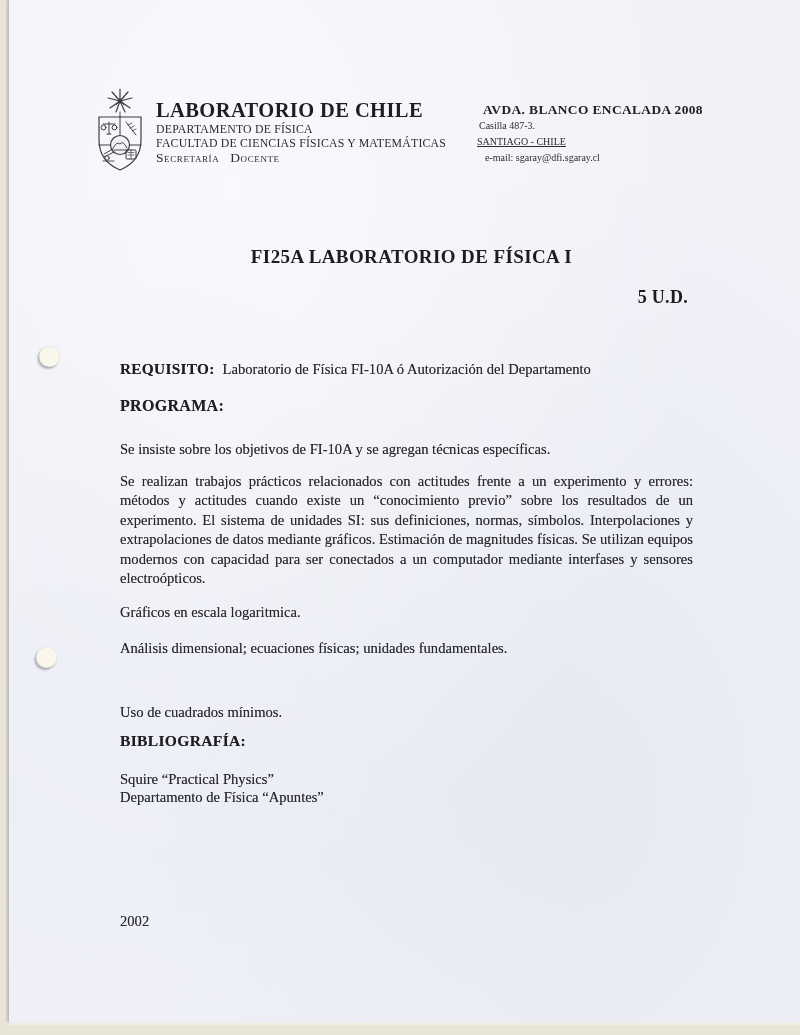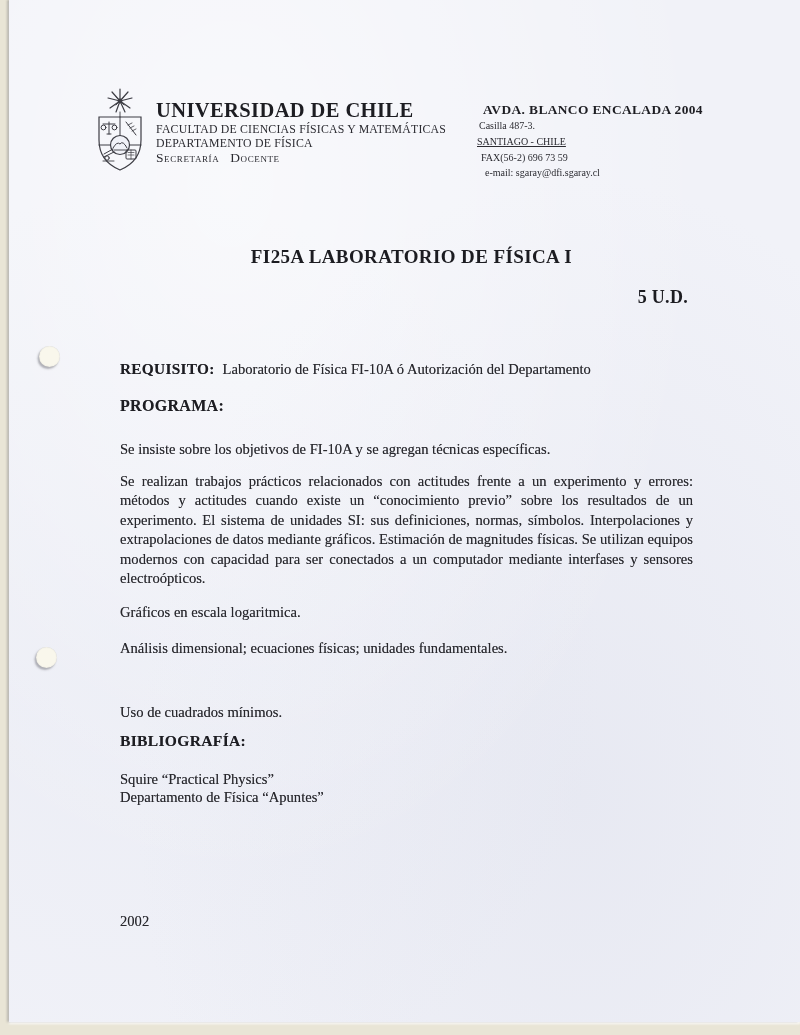--- a/index.html
+++ b/index.html
@@ -141,31 +141,30 @@
         </g>
 
         <g stroke-width="1">
           <rect x="39" y="62" width="10" height="9" rx="1"></rect>
           <path d="M44 62 V71 M41 64.5 H47 M41 67 H47" stroke-width="0.7"></path>
         </g>
       </svg>
     </div>
 
     <div class="org-block">
-      <div class="org-name">UNIVERSIDAD DE CHILE</div>
+      <div class="org-name">LABORATORIO DE CHILE</div>
+      <div class="org-line">DEPARTAMENTO DE FÍSICA</div>
       <div class="org-line">FACULTAD DE CIENCIAS FÍSICAS Y MATEMÁTICAS</div>
-      <div class="org-line">DEPARTAMENTO DE FÍSICA</div>
       <div class="org-office">Secretaría Docente</div>
     </div>
 
     <div class="contact-block">
-      <div class="contact-line1">AVDA. BLANCO ENCALADA 2004</div>
+      <div class="contact-line1">AVDA. BLANCO ENCALADA 2008</div>
       <div class="contact-line ind2">Casilla 487-3.</div>
       <div class="contact-line ind0">SANTIAGO - CHILE</div>
-      <div class="contact-line ind4">FAX(56-2) 696 73 59</div>
       <div class="contact-line ind8">e-mail: sgaray@dfi.sgaray.cl</div>
     </div>
 
     <div class="doc-title">FI25A LABORATORIO DE FÍSICA I</div>
     <div class="credits">5 U.D.</div>
 
     <div class="body-col">
       <p class="requisito-line bodytext"><span class="lbl">REQUISITO:</span><span class="txt">Laboratorio de Física FI-10A ó Autorización del Departamento</span></p>
 
       <p class="programa-label heading">PROGRAMA:</p>

